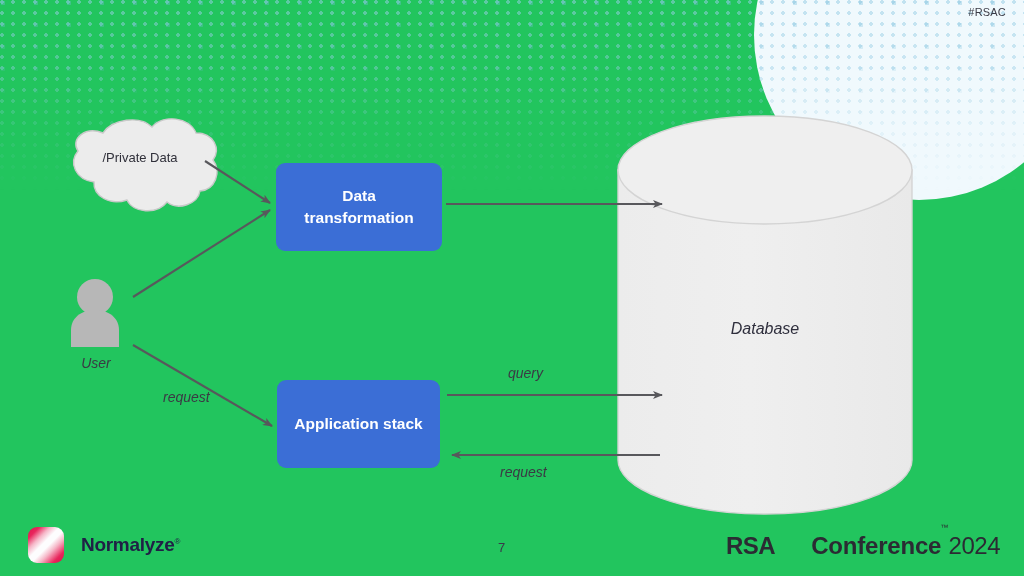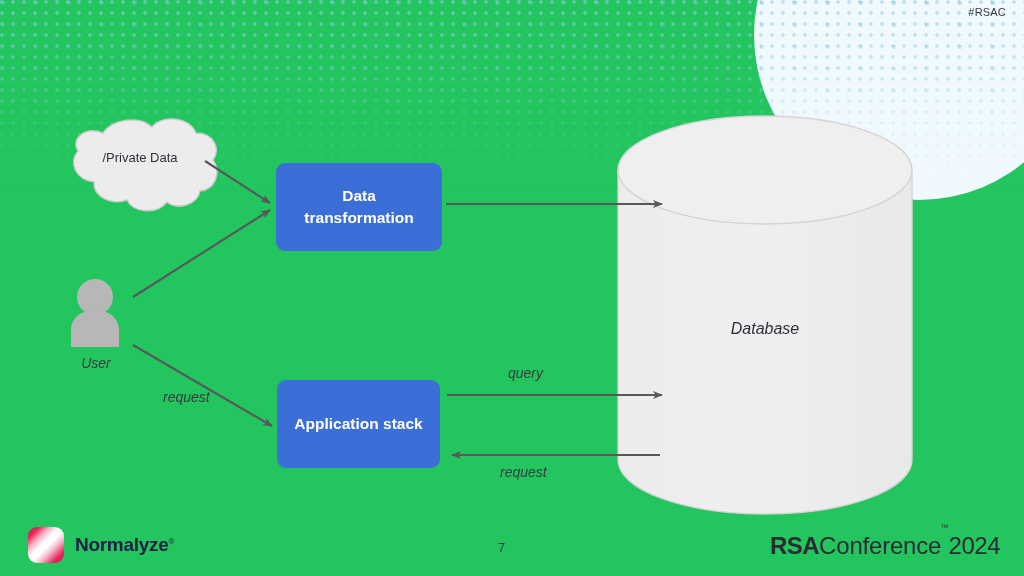--- a/index.html
+++ b/index.html
@@ -191,21 +191,21 @@
     height: 88px;
   }
 
   
   .footer-logo {
     position: absolute;
     left: 28px;
     top: 527px;
     display: flex;
     align-items: center;
-    gap: 11px;
+    gap: 17px;
     z-index: 6;
   }
 
   .logo-mark {
     width: 36px;
     height: 36px;
     border-radius: 9px;
     background:
       linear-gradient(135deg,
         #e0114c 0%,
@@ -246,21 +246,21 @@
     top: 532px;
     z-index: 6;
     font-size: 24px;
     color: #2b2b33;
     letter-spacing: -0.6px;
     display: flex;
     align-items: flex-start;
   }
 
   .rsa-bold { font-weight: bold; letter-spacing: -0.5px; }
-  .rsa-light { font-weight: 400; letter-spacing: -0.2px; }
+  .rsa-light { font-weight: 700; letter-spacing: -0.2px; margin-left: 36px; }
   .rsa-tm { font-size: 8px; vertical-align: super; position: relative; top: -9px; left: -1px; }
   .rsa-year { font-weight: 300; letter-spacing: -0.5px; }
 </style>
 </head>
 <body>
 
 <div class="slide">
 
   <div class="bg-circle"></div>
   <div class="bg-dots"></div>

